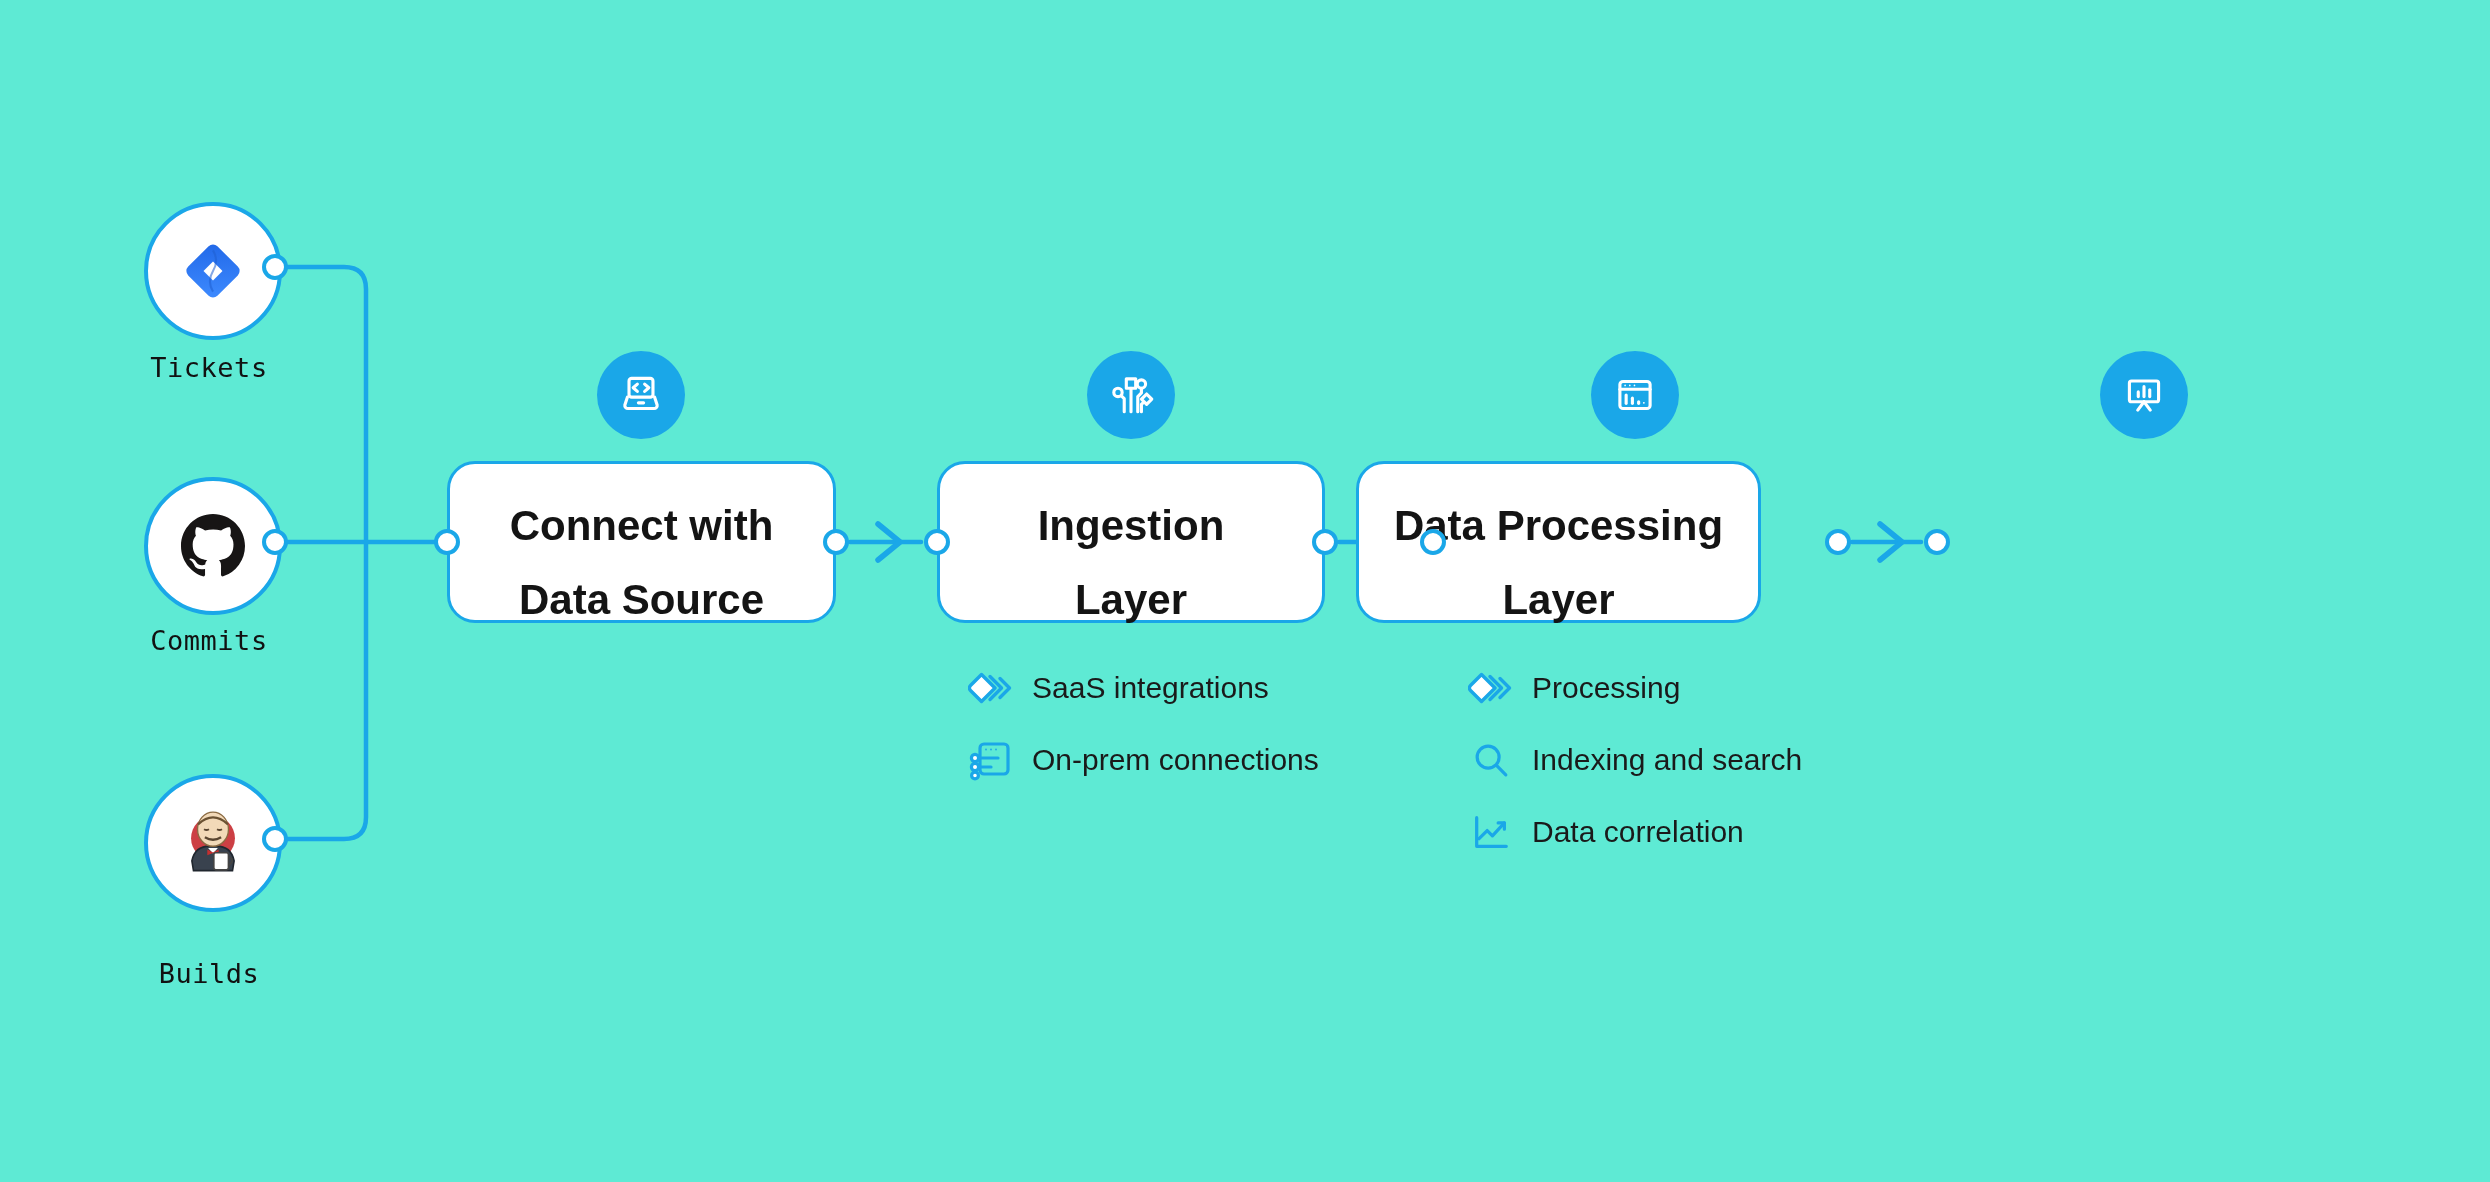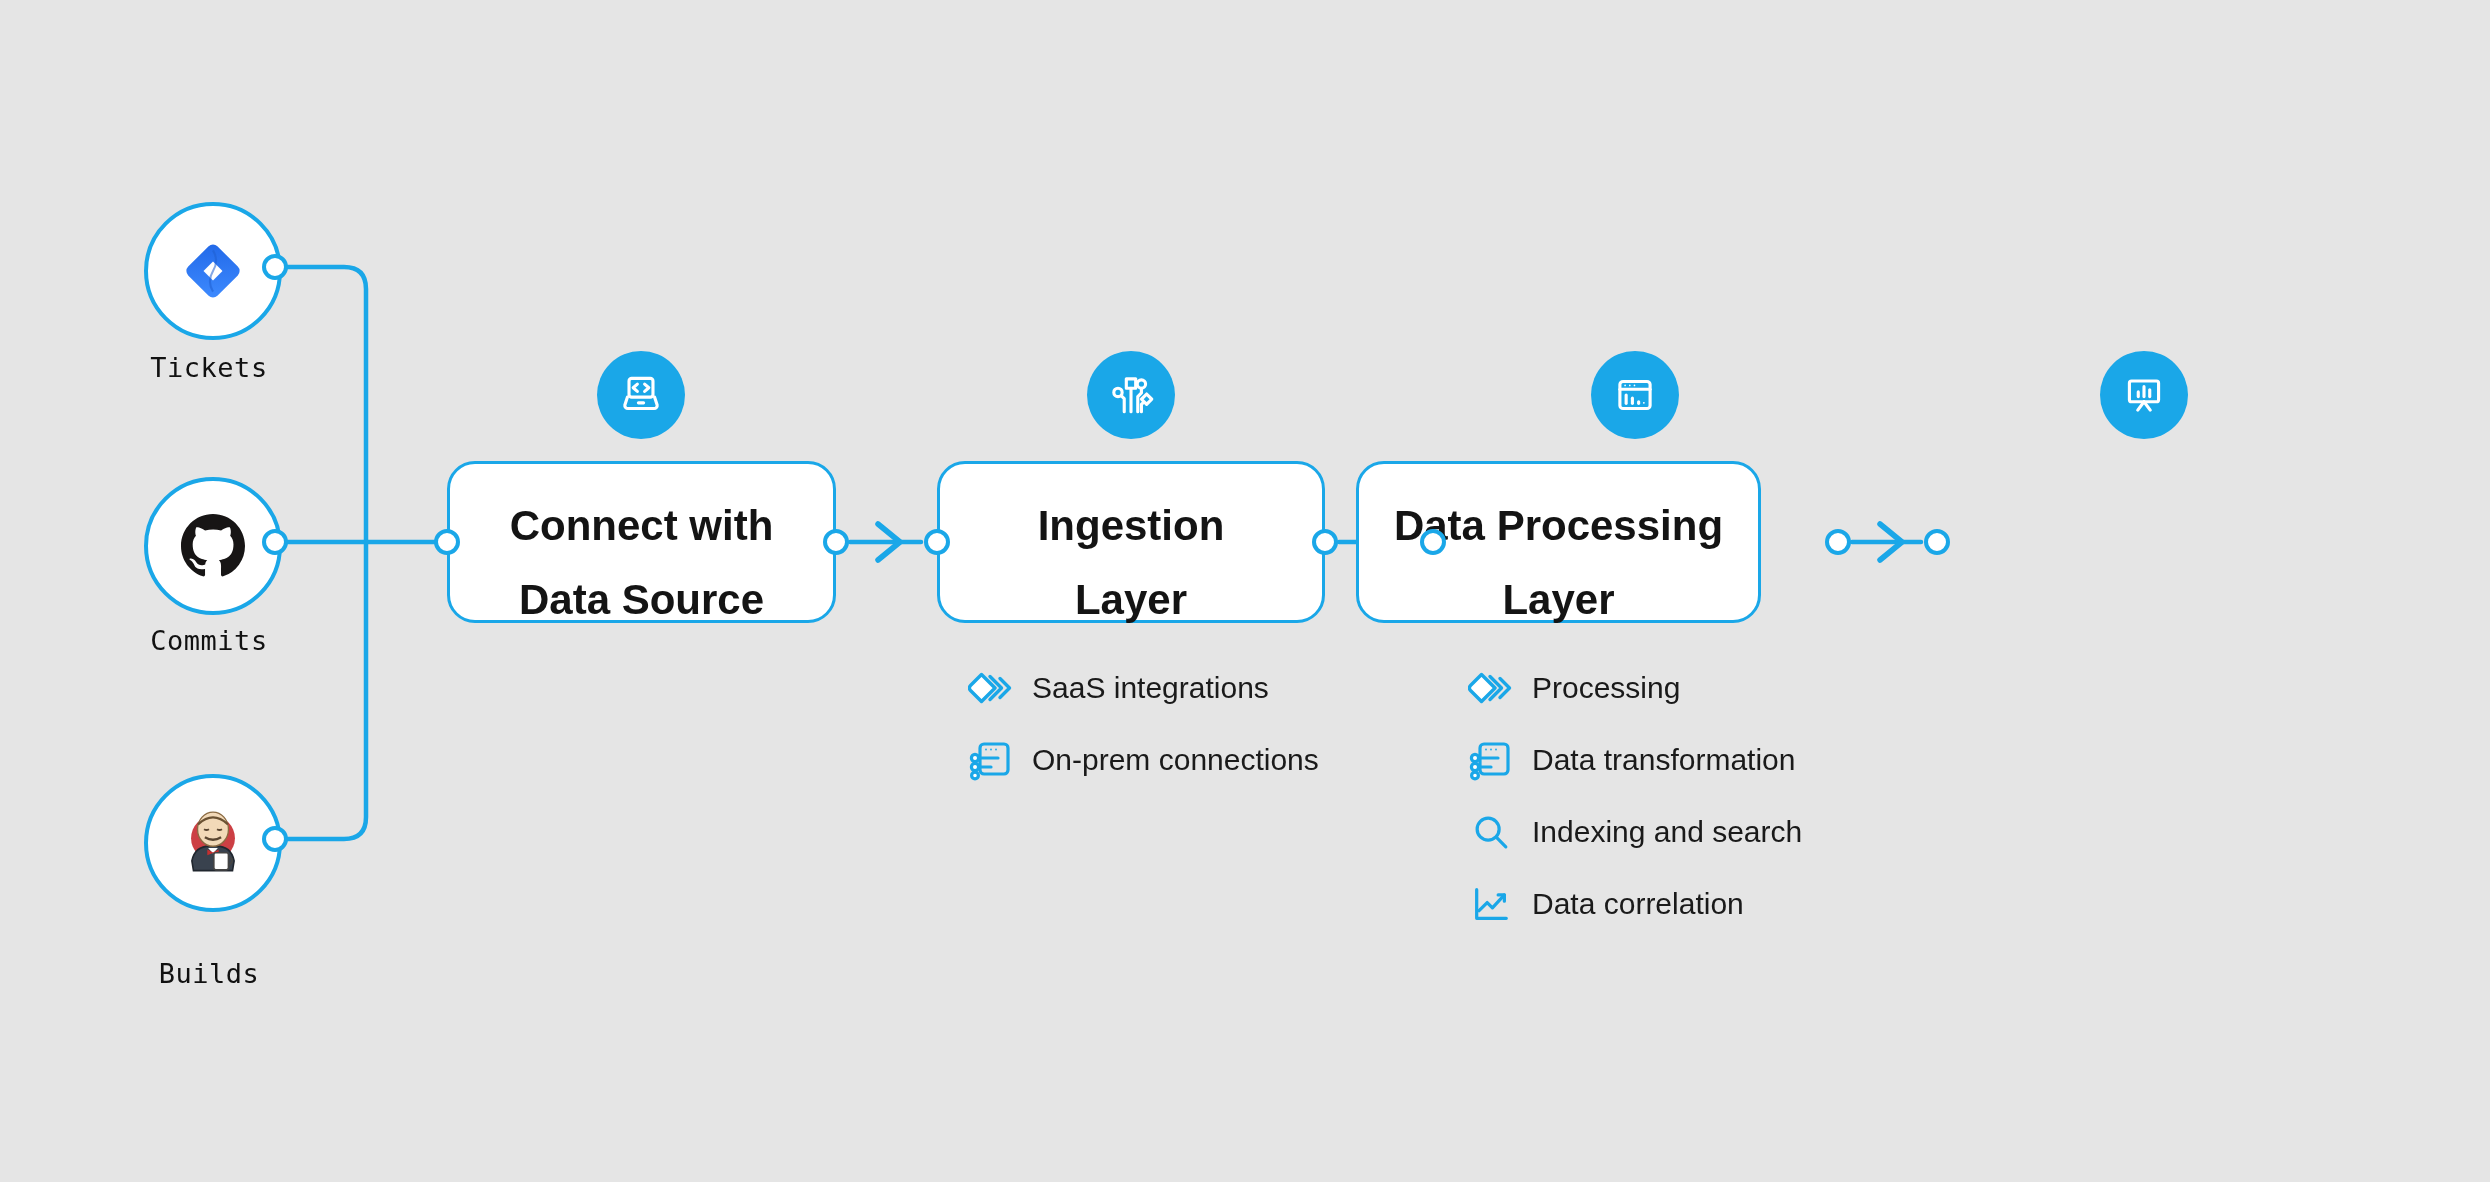--- a/index.html
+++ b/index.html
@@ -1,17 +1,17 @@
 <!DOCTYPE html>
 <html><head>
 <meta charset="utf-8">
 <style>
   html,body{margin:0;padding:0;background:#fff;}
   .canvas{
-    position:relative;width:2490px;height:1182px;background:#e5e5e5;
+    position:relative;width:2490px;height:1182px;background:#5eead4;
     font-family:"Liberation Sans",sans-serif;overflow:hidden;
   }
   .wires{position:absolute;left:0;top:0;z-index:1;}
   
   .source-circle{
     position:absolute;width:130px;height:130px;border-radius:50%;
     border:4px solid #1aa7e8;background:#fff;z-index:2;
     display:flex;align-items:center;justify-content:center;
   }
   .source-label{
@@ -211,36 +211,20 @@
         <svg width="46" height="40" viewBox="0 0 46 40" fill="none" stroke="#1aa7e8" stroke-width="3.4" stroke-linecap="round" stroke-linejoin="round">
           <path d="M13.5 6.5 L27 20 L13.5 33.5 L2.5 22.5 a3.5 3.5 0 0 1 0 -5 Z" fill="#fff"></path>
           <path d="M22 8.5 L33.5 20 L22 31.5"></path>
           <path d="M32 10.5 L41.5 20 L32 29.5"></path>
         </svg>
       </span>
       <span class="feature-label">Processing</span>
     </div>
     <div class="feature-item">
       <span class="feature-icon">
-        <svg width="46" height="46" viewBox="0 0 46 46" fill="none" stroke="#1aa7e8" stroke-width="3.2" stroke-linecap="round" stroke-linejoin="round">
-          <rect x="12" y="7" width="28" height="30" rx="4"></rect>
-          <circle cx="18" cy="12.5" r="0.9" fill="#1aa7e8" stroke="none"></circle>
-          <circle cx="23" cy="12.5" r="0.9" fill="#1aa7e8" stroke="none"></circle>
-          <circle cx="28" cy="12.5" r="0.9" fill="#1aa7e8" stroke="none"></circle>
-          <path d="M10.5 21 H 30"></path>
-          <circle cx="7" cy="21" r="3.6" fill="#fff"></circle>
-          <path d="M10.5 30 H 23"></path>
-          <circle cx="7" cy="30" r="3.6" fill="#fff"></circle>
-          <circle cx="7" cy="38.5" r="3.4" fill="#fff"></circle>
-        </svg>
-      </span>
-      <span class="feature-label">Data transformation</span>
-    </div>
-    <div class="feature-item">
-      <span class="feature-icon">
         <svg width="42" height="42" viewBox="0 0 44 44" fill="none" stroke="#1aa7e8" stroke-width="3.4" stroke-linecap="round">
           <circle cx="19" cy="19" r="11.5"></circle>
           <path d="M28 28 L37.5 37.5"></path>
         </svg>
       </span>
       <span class="feature-label">Indexing and search</span>
     </div>
     <div class="feature-item">
       <span class="feature-icon">
         <svg width="42" height="42" viewBox="0 0 44 44" fill="none" stroke="#1aa7e8" stroke-width="3.4" stroke-linecap="round" stroke-linejoin="round">

